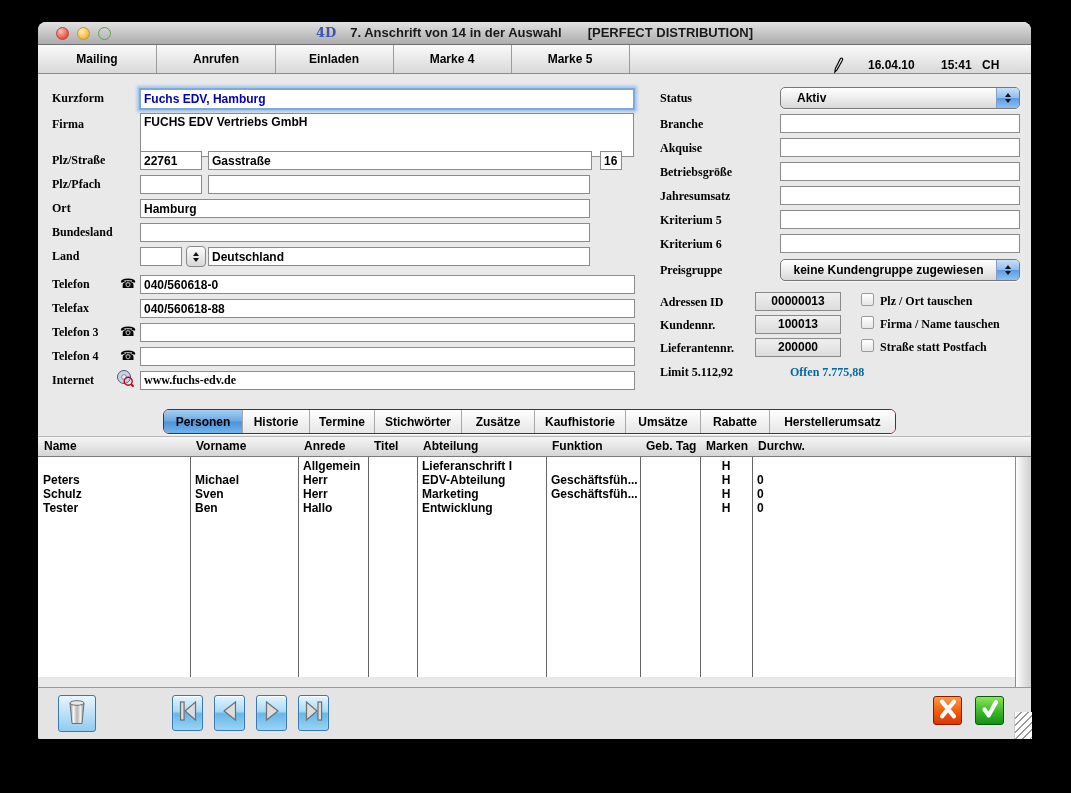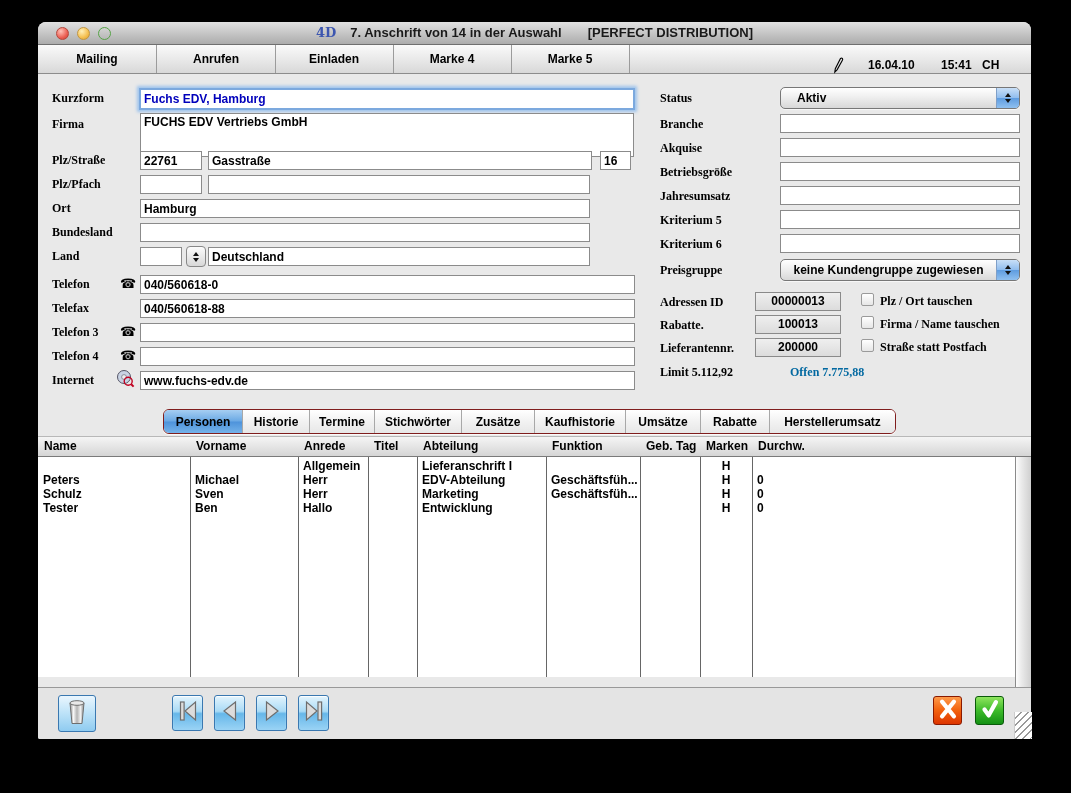--- a/index.html
+++ b/index.html
@@ -121,21 +121,21 @@
     <span class="tb-right" style="left:944px;">CH</span>
   </div>
 
   <span class="lbl" style="left:14px;top:69px;">Kurzform</span>
   <input class="fld focusring" style="left: 101px; top: 66px; width: 496px;" value="Fuchs EDV, Hamburg">
   <span class="lbl" style="left:14px;top:95px;">Firma</span>
   <div class="multiline" style="left:102px;top:91px;width:494px;height:44px;">FUCHS EDV Vertriebs GmbH</div>
   <span class="lbl" style="left:14px;top:131px;">Plz/Straße</span>
   <input class="fld" style="left: 102px; top: 129px; width: 62px;" value="22761">
   <input class="fld" style="left: 170px; top: 129px; width: 384px;" value="Gasstraße">
-  <input class="fld" style="left: 562px; top: 129px; width: 31px;" value="16">
+  <input class="fld" style="left: 562px; top: 129px; width: 22px;" value="16">
   <span class="lbl" style="left:14px;top:155px;">Plz/Pfach</span>
   <input class="fld" style="left: 102px; top: 153px; width: 62px;" value="">
   <input class="fld" style="left: 170px; top: 153px; width: 382px;" value="">
   <span class="lbl" style="left:14px;top:179px;">Ort</span>
   <input class="fld" style="left: 102px; top: 177px; width: 450px;" value="Hamburg">
   <span class="lbl" style="left:14px;top:203px;">Bundesland</span>
   <input class="fld" style="left: 102px; top: 201px; width: 450px;" value="">
   <span class="lbl" style="left:14px;top:227px;">Land</span>
   <input class="fld" style="left: 102px; top: 225px; width: 42px;" value="">
   <div class="stepper" style="left:148px;top:224px;">
@@ -156,21 +156,21 @@
   <input class="fld" style="left: 102px; top: 325px; width: 495px;" value="">
   <span class="lbl" style="left:14px;top:351px;">Internet</span>
   <span class="netic" style="left:78px;top:347px;">
     <svg width="19" height="19" viewBox="0 0 19 19">
       <circle cx="8" cy="8" r="6.5" fill="#C9D3E4" stroke="#556" stroke-width="1"></circle>
       <circle cx="8" cy="8" r="2.4" fill="#EFEFEF" stroke="#778" stroke-width=".8"></circle>
       <circle cx="12.2" cy="12.2" r="4" fill="none" stroke="#C00020" stroke-width="1.4"></circle>
       <line x1="15.2" y1="15.2" x2="17.6" y2="17.6" stroke="#C00020" stroke-width="2"></line>
     </svg>
   </span>
-  <input class="fld" style="left: 102px; top: 349px; width: 495px;" value="www.fuchs-edv.de">
+  <input class="fld" style="left: 102px; top: 349px; width: 495px; font-family: Liberation Serif, serif;" value="www.fuchs-edv.de">
 
   <span class="lbl" style="left:622px;top:69px;">Status</span>
   <div class="popup" style="left:742px;top:65px;width:240px;">
     <span class="ptxt">Aktiv</span>
     <span class="cap">
           <span class="tri-up"></span>
           <span class="tri-dn"></span>
         </span>
   </div>
   <span class="lbl" style="left:622px;top:95px;">Branche</span>
@@ -188,21 +188,21 @@
   <span class="lbl" style="left:622px;top:241px;">Preisgruppe</span>
   <div class="popup" style="left:742px;top:237px;width:240px;">
     <span class="ptxt centered">keine Kundengruppe zugewiesen</span>
     <span class="cap">
           <span class="tri-up"></span>
           <span class="tri-dn"></span>
         </span>
   </div>
   <span class="lbl" style="left:622px;top:273px;">Adressen ID</span>
   <div class="idbox" style="left:717px;top:270px;">00000013</div>
-  <span class="lbl" style="left:622px;top:296px;">Rabatte.</span>
+  <span class="lbl" style="left:622px;top:296px;">Kundennr.</span>
   <div class="idbox" style="left:717px;top:293px;">100013</div>
   <span class="lbl" style="left:622px;top:319px;">Lieferantennr.</span>
   <div class="idbox" style="left:717px;top:316px;">200000</div>
   <span class="cb" style="left:823px;top:271px;"></span>
   <span class="lbl" style="left:842px;top:272px;">Plz / Ort tauschen</span>
   <span class="cb" style="left:823px;top:294px;"></span>
   <span class="lbl" style="left:842px;top:295px;">Firma / Name tauschen</span>
   <span class="cb" style="left:823px;top:317px;"></span>
   <span class="lbl" style="left:842px;top:318px;">Straße statt Postfach</span>
   <span class="lbl" style="left:622px;top:343px;">Limit 5.112,92</span>

